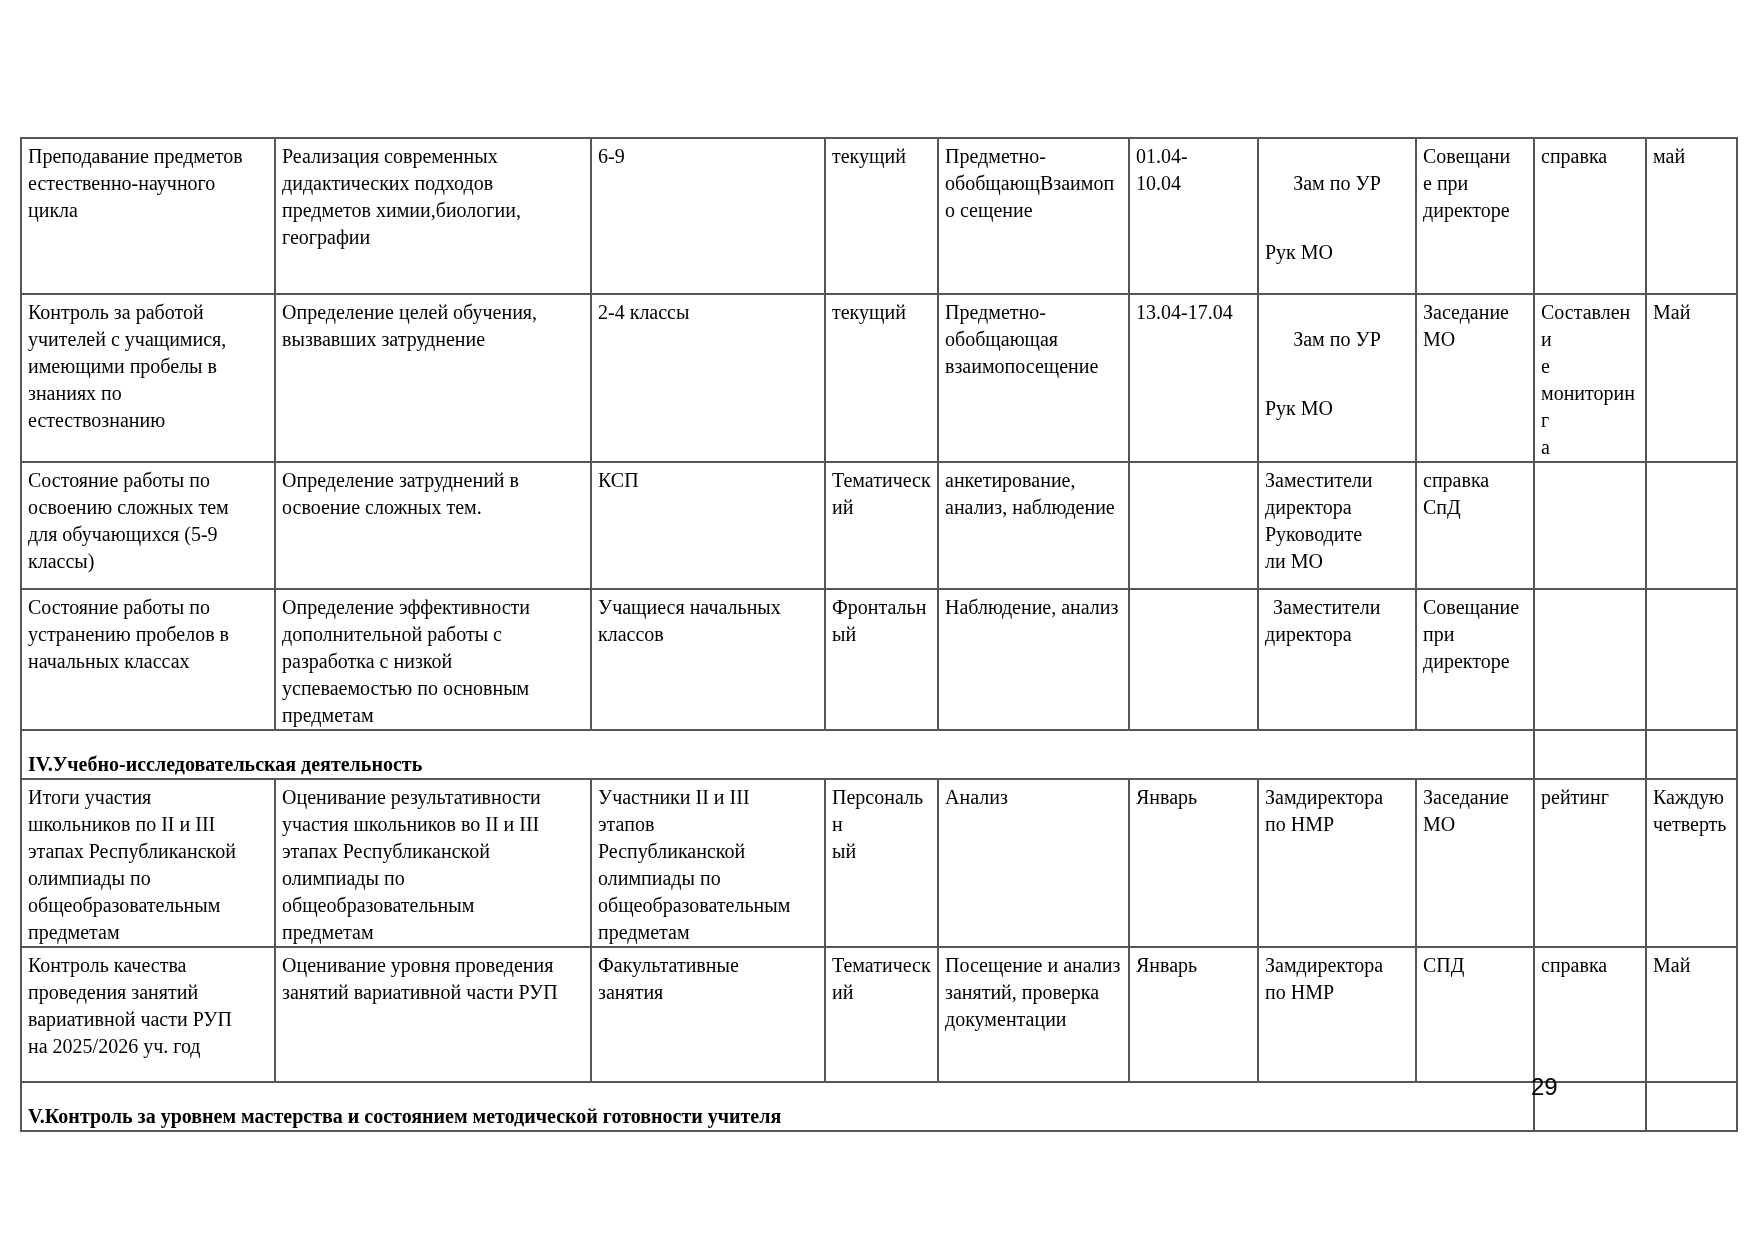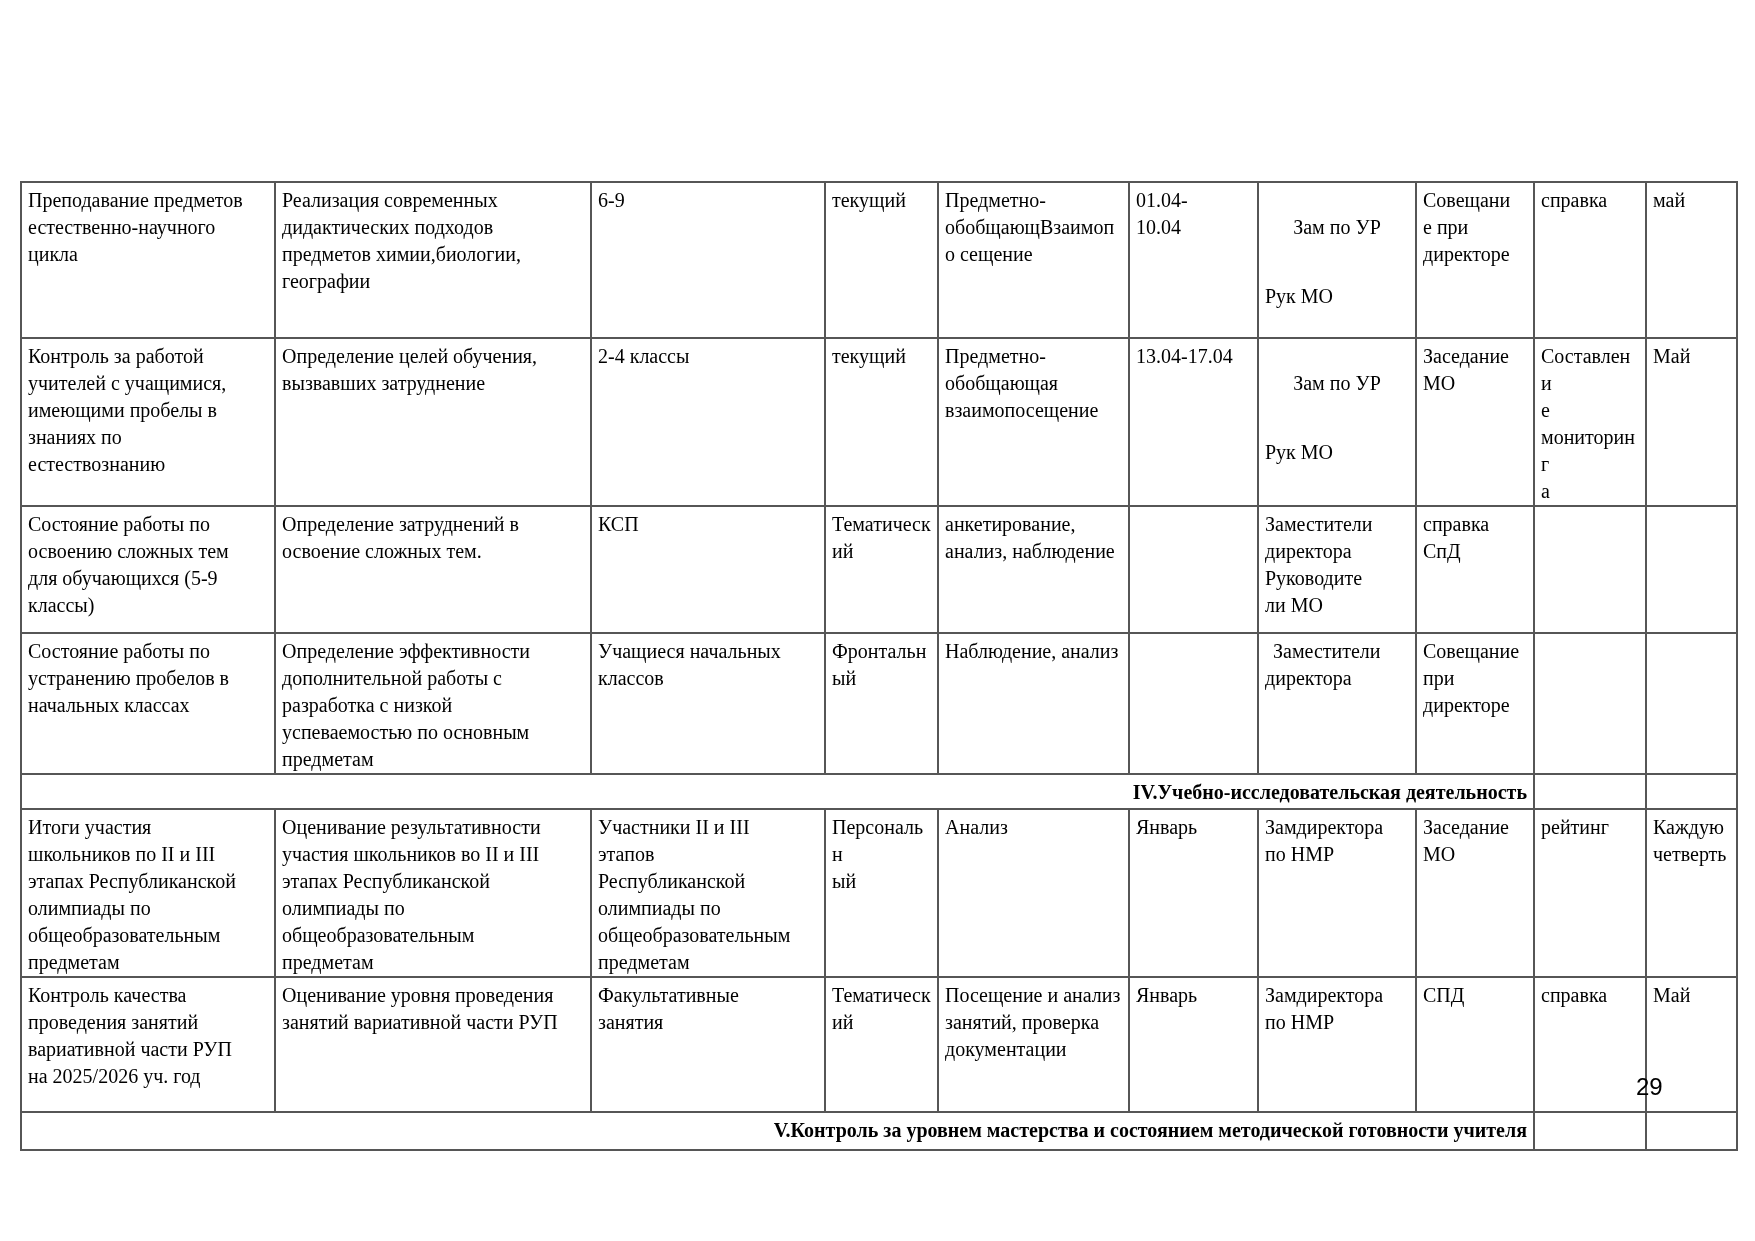--- a/index.html
+++ b/index.html
@@ -8,44 +8,43 @@
     background:#ffffff;
     position:relative;
     font-family:"Liberation Serif","DejaVu Serif",serif;
     color:#000000;
   }
   .page{position:absolute;left:0;top:0;width:1755px;height:1241px;overflow:hidden;}
   table.plan{
     position:absolute;left:20px;top:137px;
     border-collapse:collapse;table-layout:fixed;
     width:1716px;
-    margin-top:44px;
   }
   td.cell{
     border:2px solid #565656;
     vertical-align:top;
     padding:4px 6px 0 6px;
     font-size:20px;
     line-height:27px;
     white-space:pre-line;
     overflow:hidden;
     word-wrap:break-word;
   }
   td.sec-cell{
     font-weight:bold;
-    text-align:right;
+    text-align:left;
     white-space:normal;
-    padding-top:4px;
+    padding-top:20px;
   }
   .resp-top{text-align:center;font-family:Liberation Serif, serif;}
   .resp-bottom{margin-top:15px;}
   td.ind{text-indent:8px;}
   tr.last td.cell{border-bottom:4px solid #2f2f2f;}
   .pageno{
-    position:absolute;left:1636px;top:1074px;
+    position:absolute;left:1531px;top:1074px;
     font-size:24px;line-height:26px;
     font-family:"Liberation Sans","DejaVu Sans",sans-serif;
   }
 </style>
 </head>
 <body>
 
 <div class="page">
   <table class="plan">
     <colgroup>

